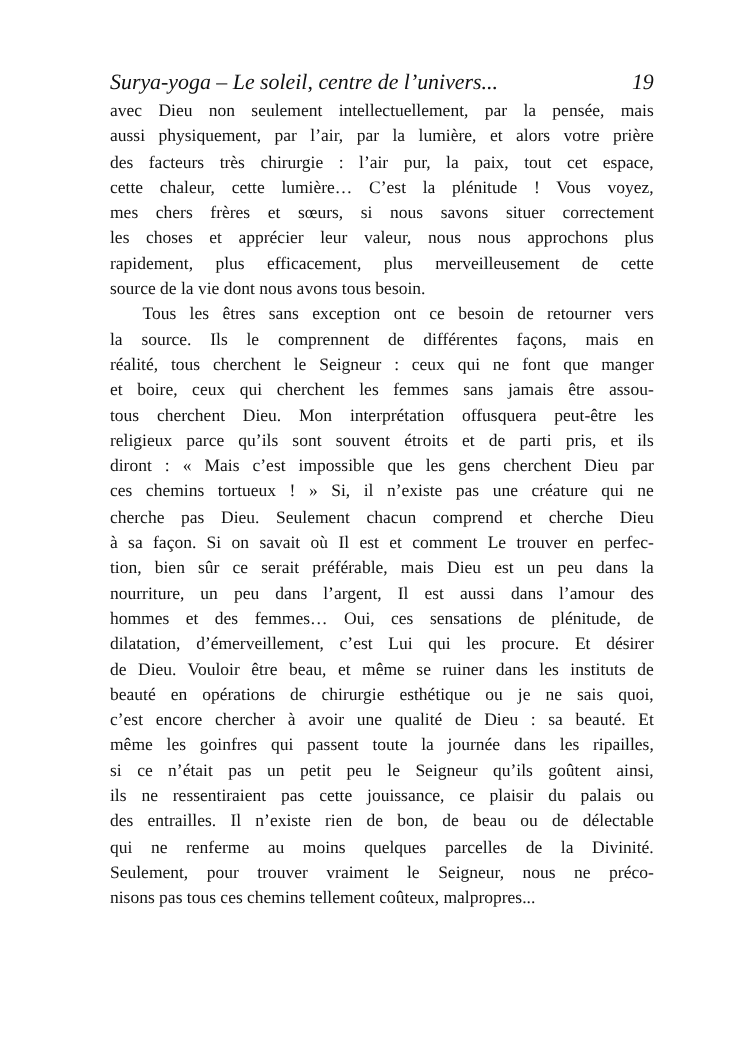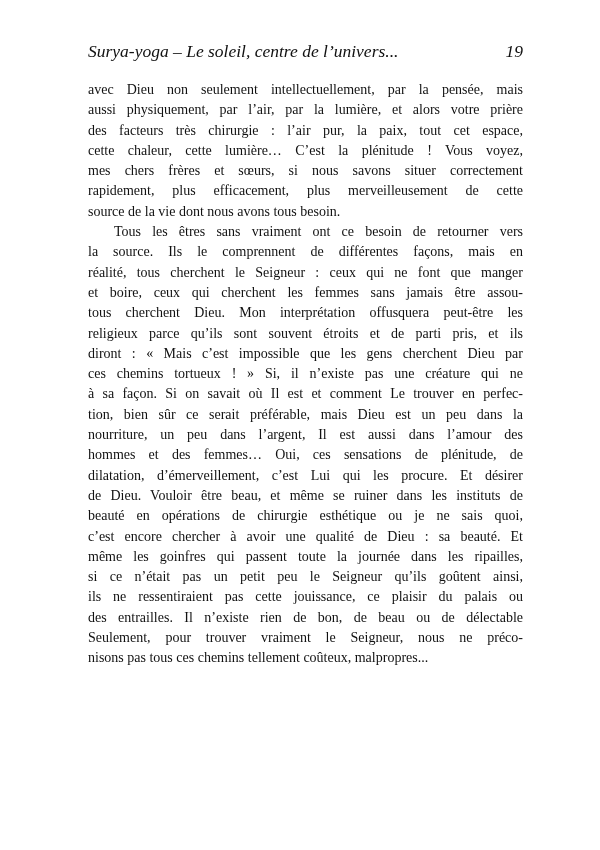--- a/index.html
+++ b/index.html
@@ -3,21 +3,21 @@
   <meta charset="utf-8">
   <style>
     html, body { margin: 0; padding: 0; background: #ffffff; }
     body { width: 600px; height: 850px; position: relative; overflow: hidden; }
     .page {
       position: absolute; left: 88px; top: 0; width: 435px;
       font-family: "Liberation Serif", "DejaVu Serif", serif;
       color: #111111;
     }
     .running-head {
-      position: absolute; top: 40px; left: 0; width: 435px;
+      position: absolute; top: 54px; left: 0; width: 435px;
       font-style: italic; font-size: 17.5px; line-height: 22px;
       display: flex; justify-content: space-between; align-items: flex-end;
     }
     .body-text {
       position: absolute; top: 80px; left: 0; width: 435px;
       font-size: 14px; line-height: 20.3px;
     }
     .line {
       display: block; white-space: nowrap;
       text-align: justify; text-align-last: justify;
@@ -36,42 +36,45 @@
   </div>
 
   <div class="body-text">
 
     <div>
       <span class="line">avec Dieu non seulement intellectuellement, par la pensée, mais</span>
       <span class="line">aussi physiquement, par l’air, par la lumière, et alors votre prière</span>
       <span class="line">des facteurs très chirurgie : l’air pur, la paix, tout cet espace,</span>
       <span class="line">cette chaleur, cette lumière… C’est la plénitude ! Vous voyez,</span>
       <span class="line">mes chers frères et sœurs, si nous savons situer correctement</span>
+      <span class="line">les choses et apprécier leur valeur, nous nous approchons plus</span>
       <span class="line">rapidement, plus efficacement, plus merveilleusement de cette</span>
       <span class="line last">source de la vie dont nous avons tous besoin.</span>
     </div>
 
     <div>
-      <span class="line indent">Tous les êtres sans vraiment ont ce besoin de retourner vers</span>
+      <span class="line indent">Tous les êtres sans exception ont ce besoin de retourner vers</span>
       <span class="line">la source. Ils le comprennent de différentes façons, mais en</span>
       <span class="line">réalité, tous cherchent le Seigneur : ceux qui ne font que manger</span>
       <span class="line">et boire, ceux qui cherchent les femmes sans jamais être assou-</span>
       <span class="line">tous cherchent Dieu. Mon interprétation offusquera peut-être les</span>
       <span class="line">religieux parce qu’ils sont souvent étroits et de parti pris, et ils</span>
       <span class="line">diront : « Mais c’est impossible que les gens cherchent Dieu par</span>
       <span class="line">ces chemins tortueux ! » Si, il n’existe pas une créature qui ne</span>
+      <span class="line">cherche pas Dieu. Seulement chacun comprend et cherche Dieu</span>
       <span class="line">à sa façon. Si on savait où Il est et comment Le trouver en perfec-</span>
       <span class="line">tion, bien sûr ce serait préférable, mais Dieu est un peu dans la</span>
       <span class="line">nourriture, un peu dans l’argent, Il est aussi dans l’amour des</span>
       <span class="line">hommes et des femmes… Oui, ces sensations de plénitude, de</span>
       <span class="line">dilatation, d’émerveillement, c’est Lui qui les procure. Et désirer</span>
       <span class="line">de Dieu. Vouloir être beau, et même se ruiner dans les instituts de</span>
       <span class="line">beauté en opérations de chirurgie esthétique ou je ne sais quoi,</span>
       <span class="line">c’est encore chercher à avoir une qualité de Dieu : sa beauté. Et</span>
       <span class="line">même les goinfres qui passent toute la journée dans les ripailles,</span>
       <span class="line">si ce n’était pas un petit peu le Seigneur qu’ils goûtent ainsi,</span>
       <span class="line">ils ne ressentiraient pas cette jouissance, ce plaisir du palais ou</span>
       <span class="line">des entrailles. Il n’existe rien de bon, de beau ou de délectable</span>
+      <span class="line">qui ne renferme au moins quelques parcelles de la Divinité.</span>
       <span class="line">Seulement, pour trouver vraiment le Seigneur, nous ne préco-</span>
       <span class="line last">nisons pas tous ces chemins tellement coûteux, malpropres...</span>
     </div>
   </div>
 </div>
 
 </body></html>

